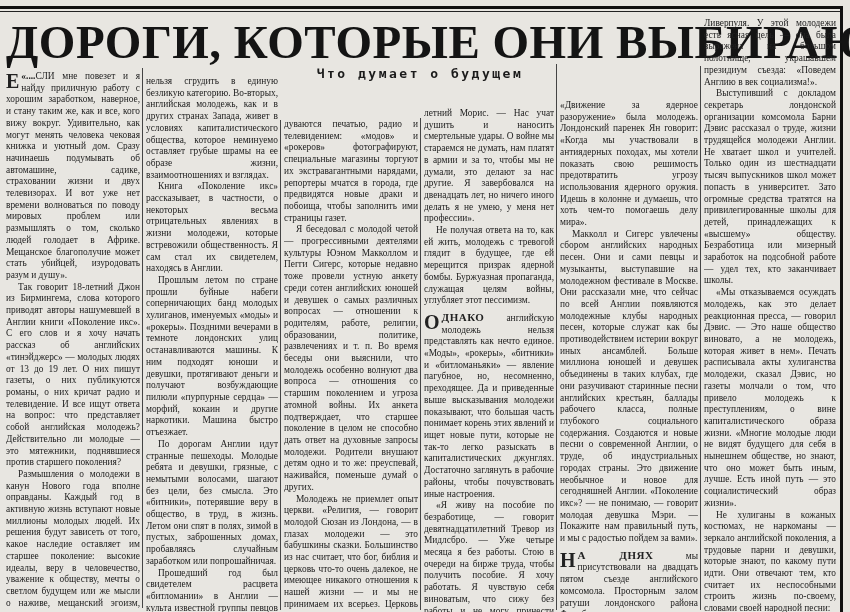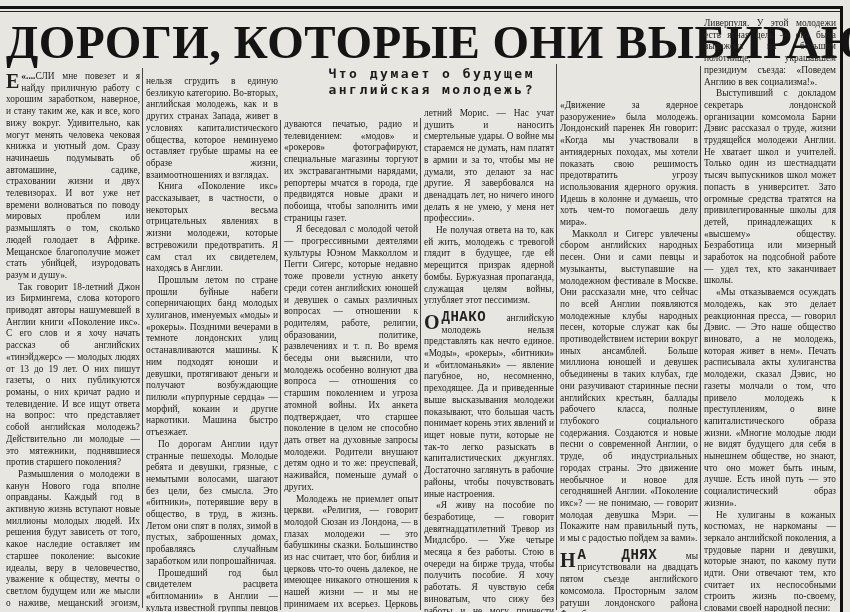--- a/index.html
+++ b/index.html
@@ -2,52 +2,51 @@
 <html><head>
 <meta charset="utf-8">
 <style>
   html,body{margin:0;padding:0;}
   body{width:850px;height:612px;overflow:hidden;background:#e6e4df;position:relative;font-family:"DejaVu Serif","Liberation Serif",serif;color:#1b1b1b;}
   .page{position:absolute;left:0;top:0;width:850px;height:612px;background:#e8e6e1;}
   .rule-top{position:absolute;left:0;top:6px;width:842px;height:3px;background:#111;}
   .rule-top2{position:absolute;left:0;top:11px;width:842px;height:1px;background:#222;}
   .frame-right{position:absolute;left:840px;top:6px;width:3px;height:606px;background:#111;}
   .headline{position:absolute;left:6px;top:18px;width:640px;font-family:"Liberation Serif","DejaVu Serif",serif;font-weight:bold;font-size:47px;line-height:48px;letter-spacing:0.5px;white-space:nowrap;color:#141414;}
-  .subhead{position:absolute;left:305px;top:66px;width:230px;font-family:"DejaVu Sans Mono","Liberation Mono",monospace;font-weight:bold;font-size:13px;line-height:16px;letter-spacing:2.5px;text-align:right;}
+  .subhead{position:absolute;left:305px;top:66px;width:230px;font-family:"DejaVu Sans Mono","Liberation Mono",monospace;font-weight:bold;font-size:13px;line-height:16px;letter-spacing:2.5px;text-align:center;}
   .col{position:absolute;font-family:"Liberation Serif","DejaVu Serif",serif;font-size:9.4px;line-height:11.7px;text-align:justify;color:#222;overflow:hidden;}
   .col p{margin:0;text-indent:12px;}
   .col p.noind{text-indent:0;}
   .vrule{position:absolute;width:1px;background:#444;}
   .drop{font-weight:bold;font-size:20px;line-height:16px;float:left;margin:2px 2px 0 0;}
-  .capword{font-weight:bold;font-size:14px;letter-spacing:0.5px;font-family:Liberation Mono, monospace;}
+  .capword{font-weight:bold;font-size:11px;letter-spacing:0.5px;}
 </style>
 </head>
 <body>
 
 <div class="page">
   <div class="rule-top"></div>
   <div class="rule-top2"></div>
   <div class="frame-right"></div>
 
   <div class="headline">ДОРОГИ, КОТОРЫЕ ОНИ ВЫБИРАЮТ</div>
   <div class="subhead">
     <div>Что думает о будущем</div>
-    <div>английская молодежь?</div>
   </div>
 
   <div class="col" id="col0" style="left:6px;top:66px;width:134px;height:546px;">
       <p class="noind" style="margin-top: 5px;"><span style="font-weight: bold;">«....</span><span class="drop">Е</span><span>СЛИ мне повезет и я найду приличную работу с хорошим заработком, наверное, и стану таким же, как и все, кого вижу вокруг. Удивительно, как могут менять человека чековая книжка и уютный дом. Сразу начинаешь подумывать об автомашине, садике, страховании жизни и двух телевизорах. И вот уже нет времени волноваться по поводу мировых проблем или размышлять о том, сколько людей голодает в Африке. Мещанское благополучие может стать убийцей, изуродовать разум и душу».</span></p>
       <p><span>Так говорит 18-летний Джон из Бирмингема, слова которого приводят авторы нашумевшей в Англии книги «Поколение икс». С его слов и я хочу начать рассказ об английских «тинэйджерс» — молодых людях от 13 до 19 лет. О них пишут газеты, о них публикуются романы, о них кричат радио и телевидение. И все ищут ответа на вопрос: что представляет собой английская молодежь? Действительно ли молодые — это мятежники, поднявшиеся против старшего поколения?</span></p>
       <p><span>Размышления о молодежи в канун Нового года вполне оправданы. Каждый год в активную жизнь вступают новые миллионы молодых людей. Их решения будут зависеть от того, какое наследие оставляет им старшее поколение: высокие идеалы, веру в человечество, уважение к обществу, мечты о светлом будущем или же мысли о наживе, мещанский эгоизм, духовную опустошенность, циничное безразличие к обществу, растлевающий пессимизм?</span></p>
     </div>
   <div class="vrule" style="left:142px;top:68px;height:540px;"></div>
 
   <div class="col" id="col1" style="left:146px;top:76px;width:132px;height:546px;">
       <p class="noind"><span>нельзя сгрудить в единую безликую категорию. Во-вторых, английская молодежь, как и в других странах Запада, живет в условиях капиталистического общества, которое неминуемо оставляет грубые шрамы на ее образе жизни, взаимоотношениях и взглядах.</span></p>
-      <p><span>Книга «Поколение икс» рассказывает, в частности, о некоторых весьма отрицательных явлениях в жизни молодежи, которые встревожили предотвратить. Я сам стал их свидетелем, находясь в Англии.</span></p>
+      <p><span>Книга «Поколение икс» рассказывает, в частности, о некоторых весьма отрицательных явлениях в жизни молодежи, которые встревожили общественность. Я сам стал их свидетелем, находясь в Англии.</span></p>
       <p><span>Прошлым летом по стране прошли буйные набеги соперничающих банд молодых хулиганов, именуемых «моды» и «рокеры». Поздними вечерами в темноте лондонских улиц останавливаются машины. К ним подходят юноши и девушки, протягивают деньги и получают возбуждающие пилюли «пурпурные сердца» — морфий, кокаин и другие наркотики. Машина быстро отъезжает.</span></p>
       <p><span>По дорогам Англии идут странные пешеходы. Молодые ребята и девушки, грязные, с немытыми волосами, шагают без цели, без смысла. Это «битники», потерявшие веру в общество, в труд, в жизнь. Летом они спят в полях, зимой в пустых, заброшенных домах, пробавляясь случайным заработком или попрошайничая.</span></p>
       <p><span>Прошедший год был свидетелем расцвета «битломании» в Англии — культа известной группы певцов и гитаристов «Битлз». Бившиеся в истерике девочки и девушки, заглушавшие неистовым визгом звуки электрических гитар, заполоняли концертные залы...</span></p>
     </div>
   <div class="vrule" style="left:280px;top:120px;height:490px;"></div>
 
   <div class="col" id="col2" style="left:284px;top:119px;width:134px;height:492px;">
       <p class="noind"><span>дуваются печатью, радио и телевидением: «модов» и «рокеров» фотографируют, специальные магазины торгуют их экстравагантными нарядами, репортеры мчатся в города, где предвидятся новые драки и побоища, чтобы заполнить ими страницы газет.</span></p>
       <p><span>Я беседовал с молодой четой — прогрессивными деятелями культуры Юэном Макколлом и Пегги Сигерс, которые недавно тоже провели устную анкету среди сотен английских юношей и девушек о самых различных вопросах — отношении к родителям, работе, религии, образовании, политике, развлечениях и т. п. Во время беседы они выяснили, что молодежь особенно волнуют два вопроса — отношения со старшим поколением и угроза атомной войны. Их анкета подтверждает, что старшее поколение в целом не способно дать ответ на духовные запросы молодежи. Родители внушают детям одно и то же: преуспевай, наживайся, поменьше думай о других.</span></p>
       <p><span>Молодежь не приемлет опыт церкви. «Религия, — говорит молодой Сюзан из Лондона, — в глазах молодежи — это бабушкины сказки. Большинство из нас считает, что бог, библия и церковь что-то очень далекое, не имеющее никакого отношения к нашей жизни — и мы не принимаем их всерьез. Церковь — это сборище старых дам в фетровых шляпах, пахнущих молью, нудные проповеди и бессмысленные молитвы. Она не для молодых, кто хочет жить, искать, добиваться и познавать жизнь».</span></p>

